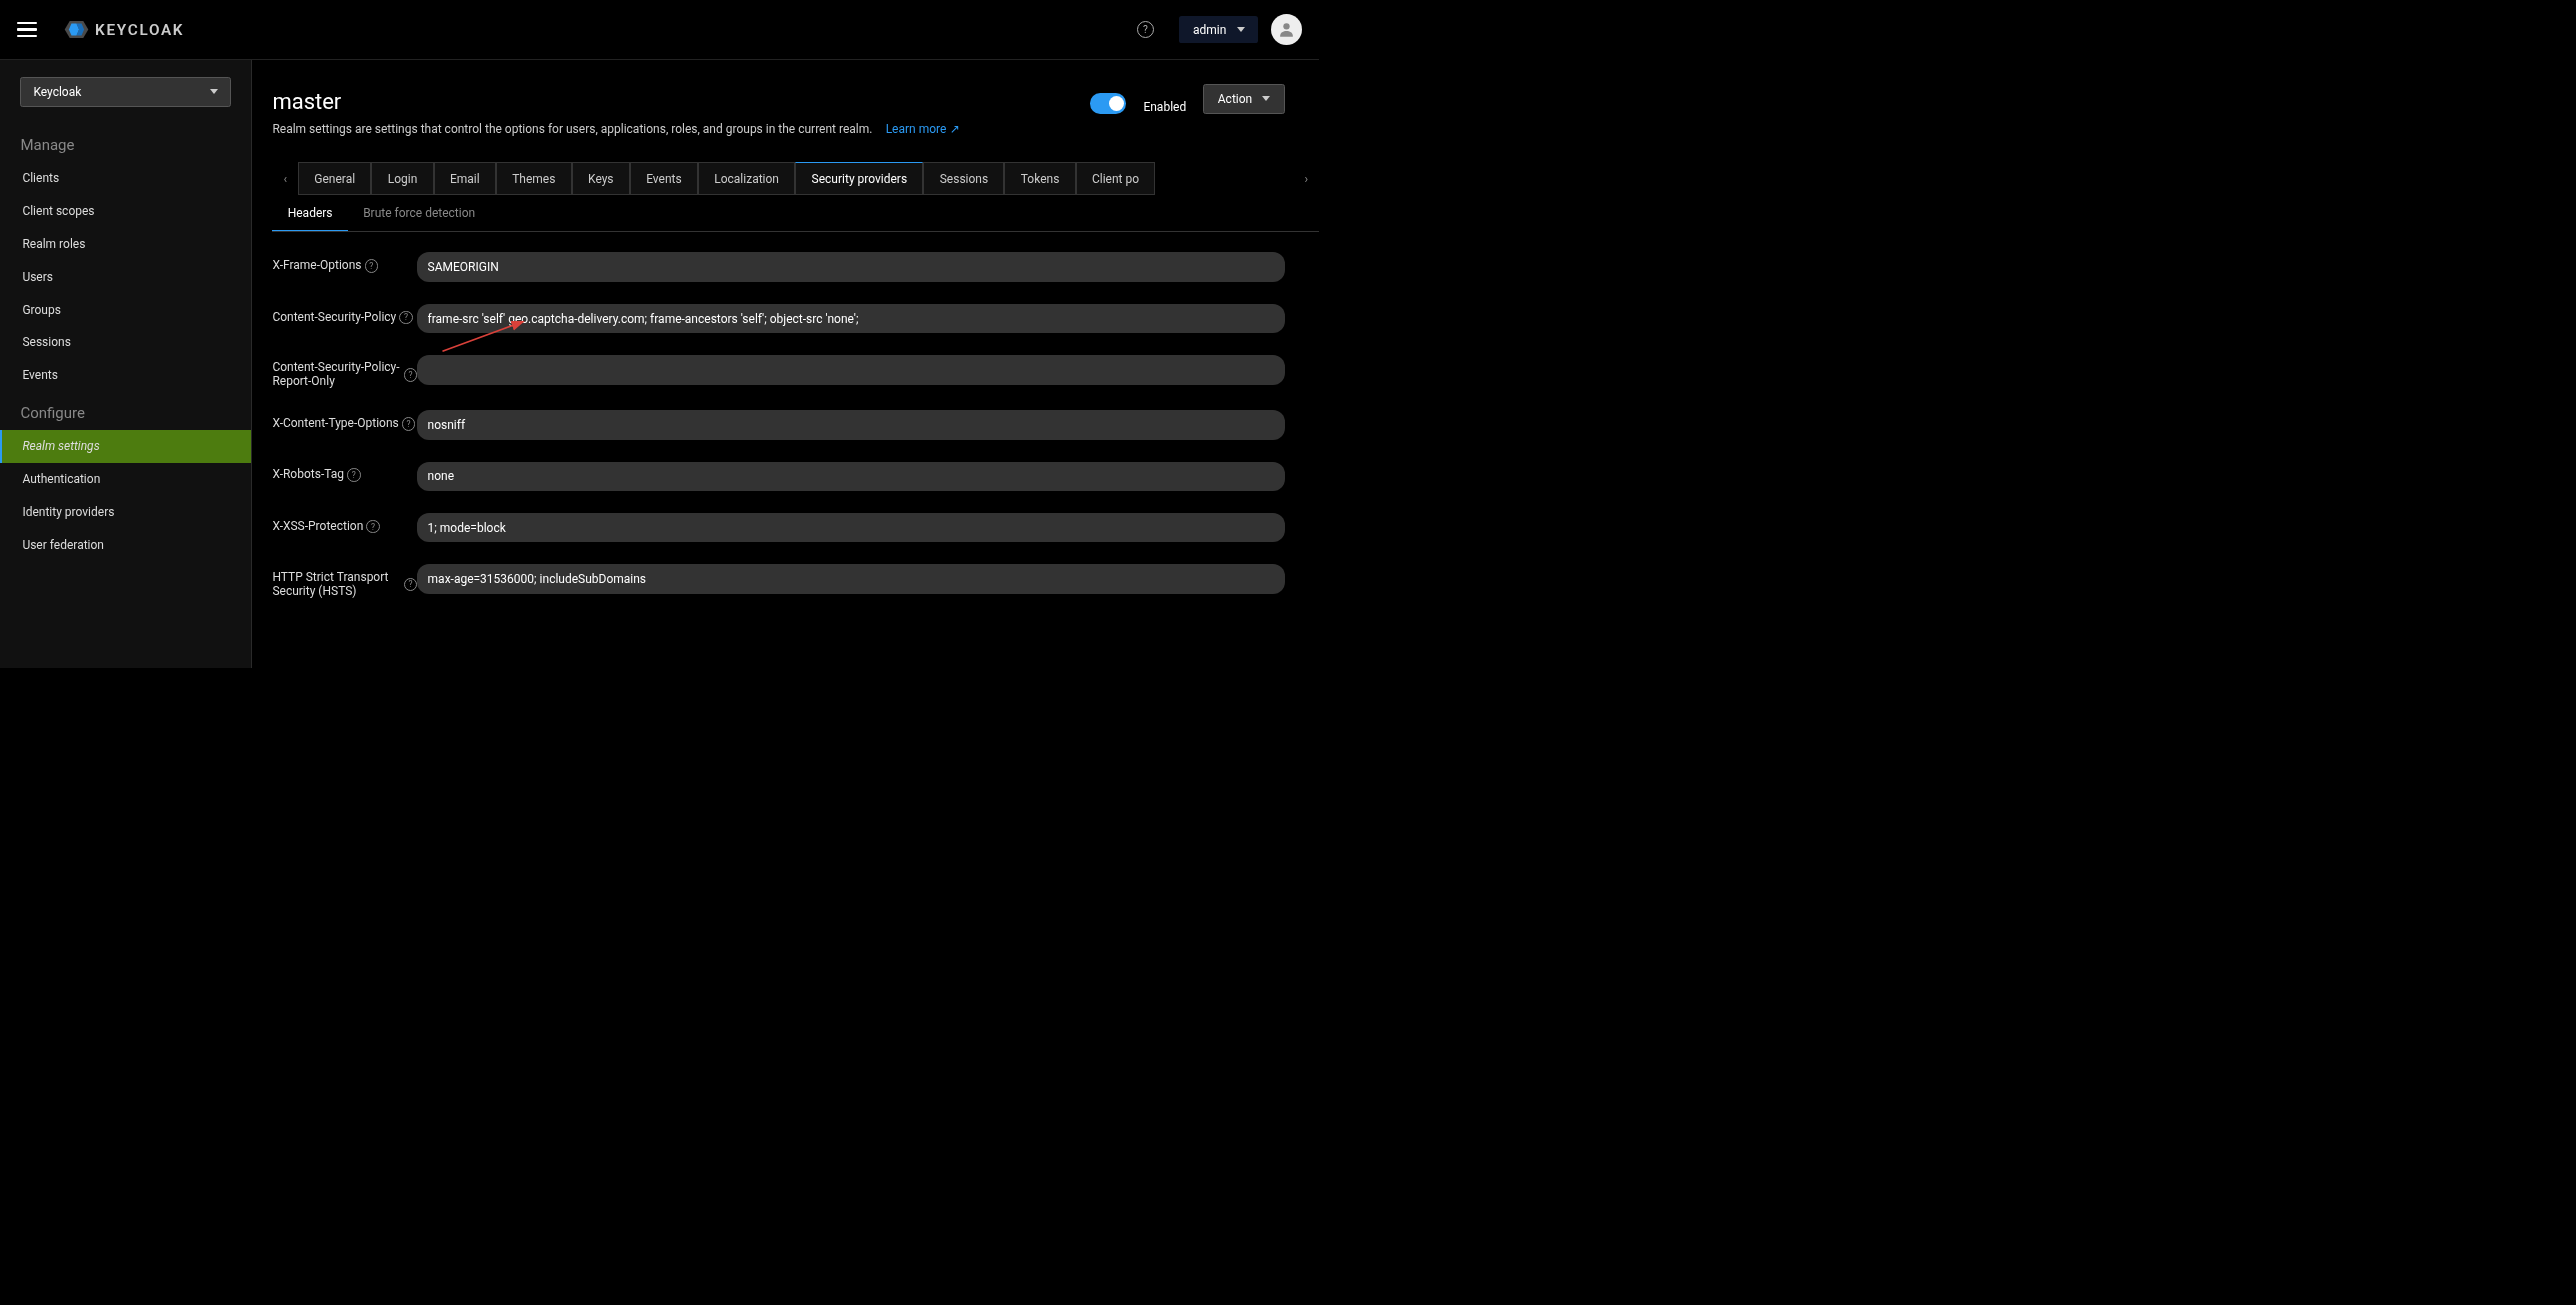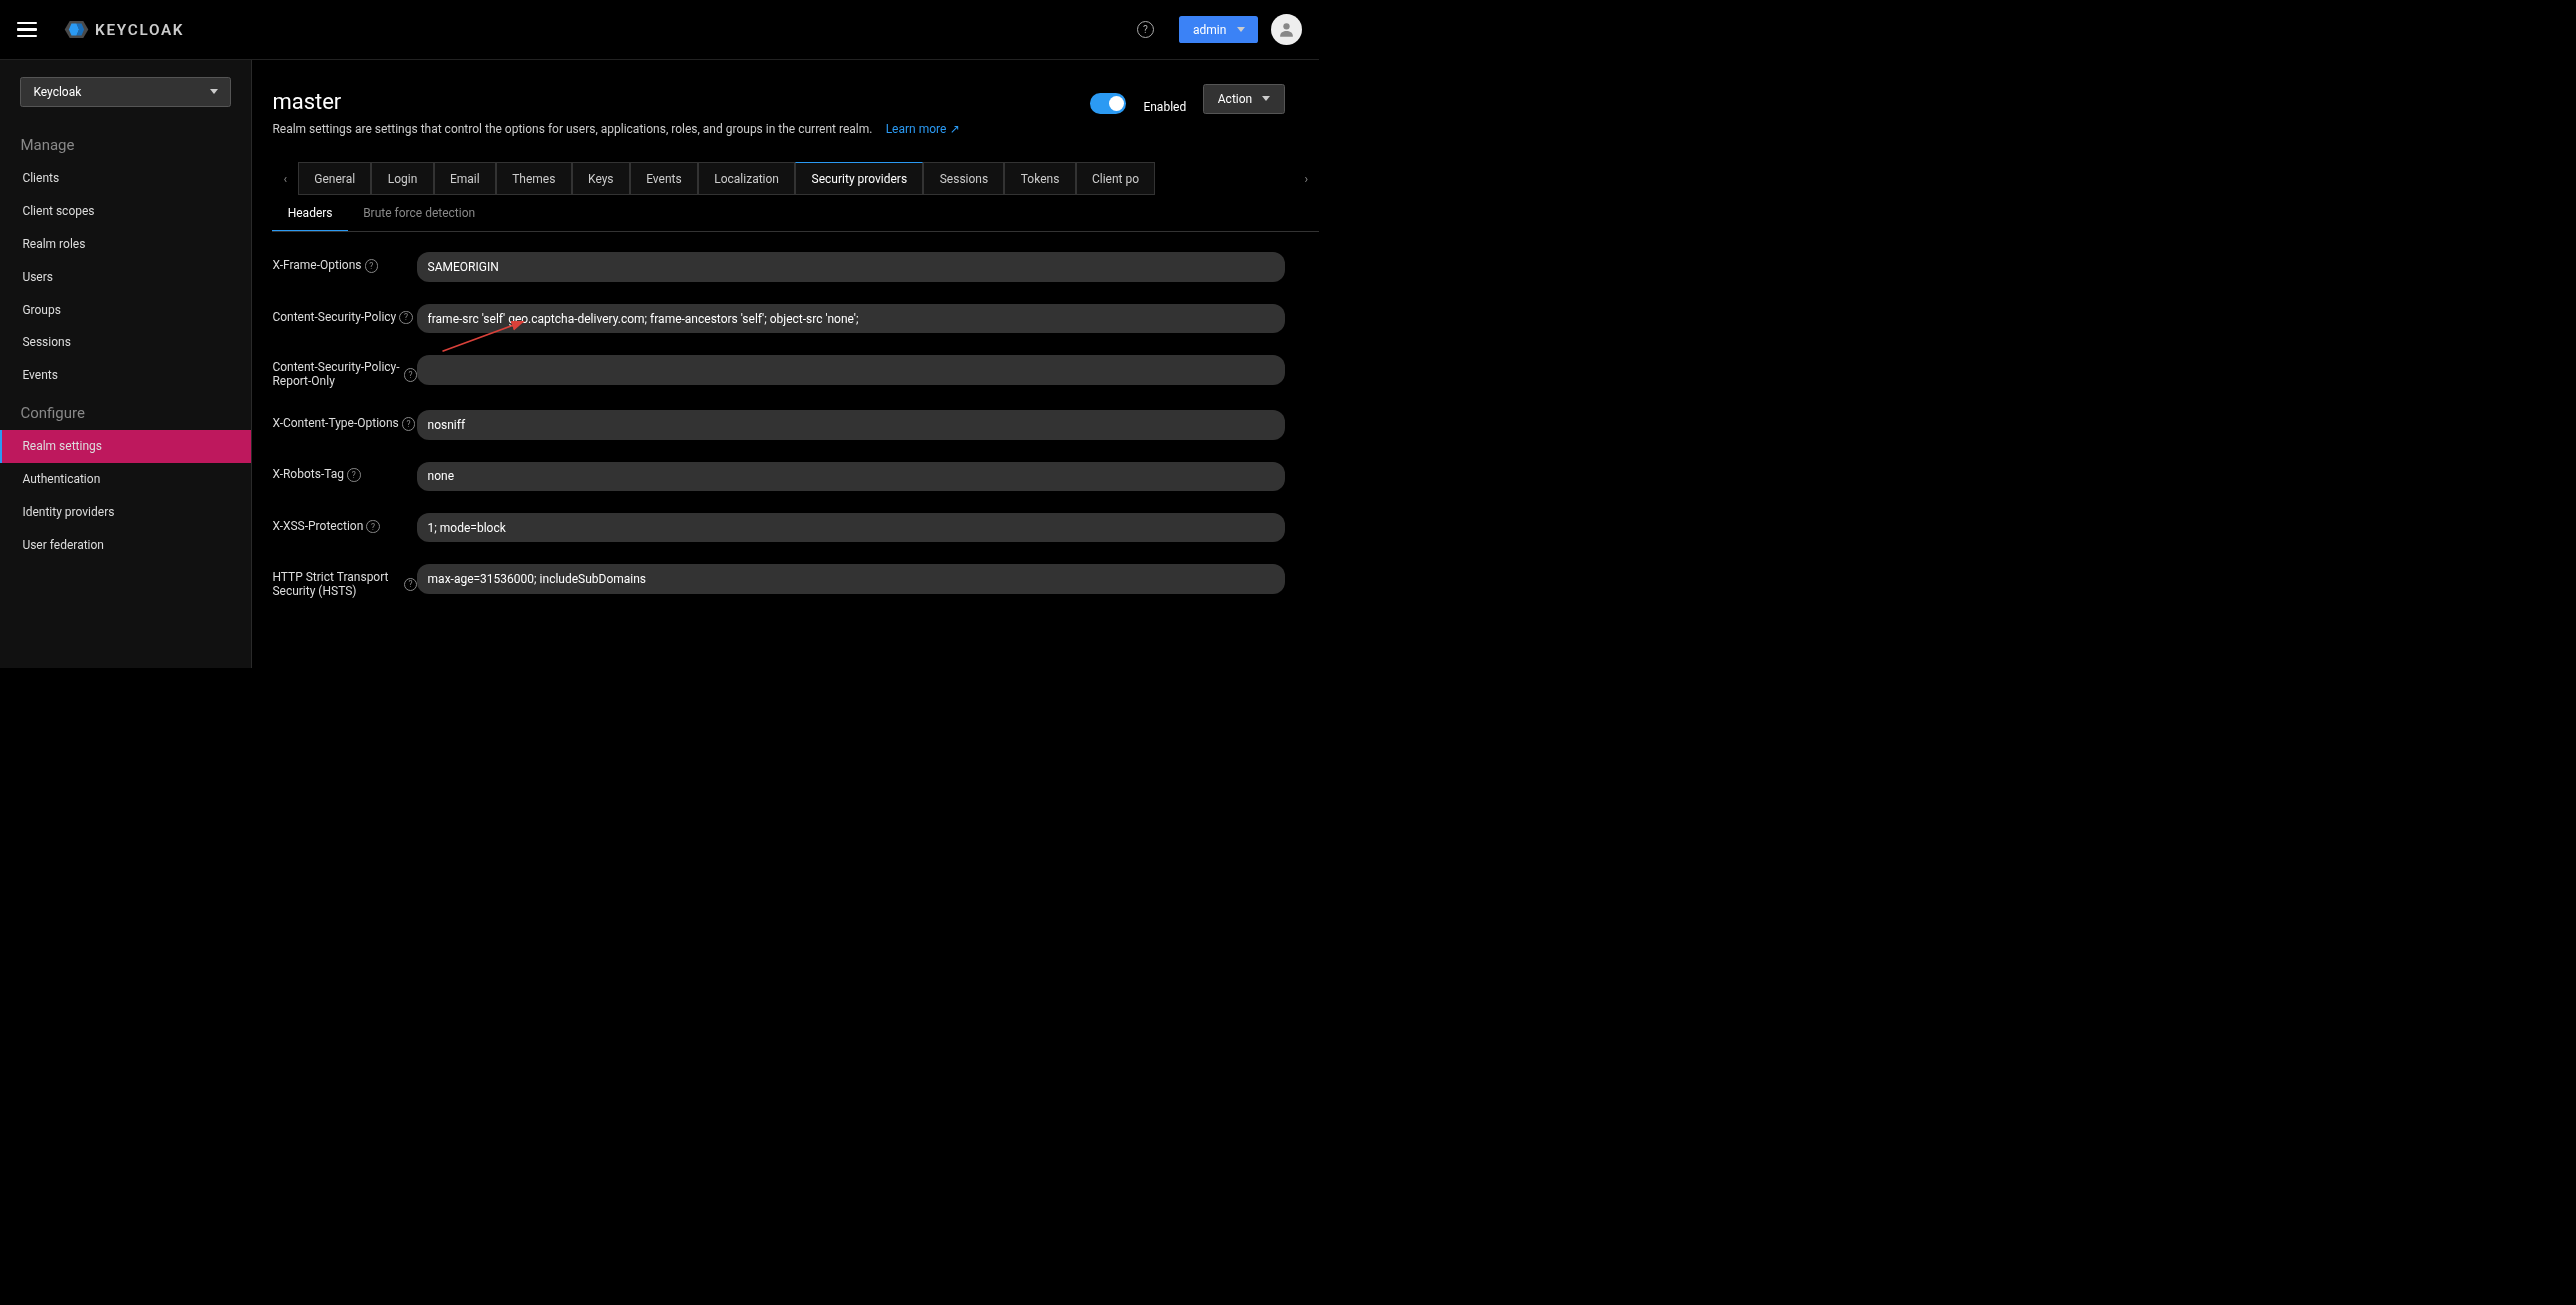--- a/index.html
+++ b/index.html
@@ -57,21 +57,21 @@
   border-radius: 50%;
   display: flex;
   align-items: center;
   justify-content: center;
   font-size: 10.2px;
   color: #aaa;
   margin-right: 25.6px;
   cursor: pointer;
 }
 .user-dropdown {
-  background: #3b82f6;
+  background: #0f172a;
   padding: 6.8px 13.6px;
   border-radius: 2.6px;
   display: flex;
   align-items: center;
   gap: 10.2px;
   cursor: pointer;
   margin-right: 12.8px;
 }
 .caret-down {
   width: 0;
@@ -113,22 +113,23 @@
   font-size: 15px;
   padding: 12px 20.4px 8.5px 20.4px;
 }
 .sidebar-item {
   padding: 9.4px 20.4px;
   color: #ddd;
   cursor: pointer;
   border-left: 2.6px solid transparent;
 }
 .sidebar-item.active {
-  background: #be185d;
+  background: #4d7c0f;
   border-left: 2.6px solid #2b9af3;
+  font-style: italic;
 }
 .main {
   flex: 1;
   padding: 24px 0 0 20.4px;
   overflow: hidden;
 }
 .page-header {
   display: flex;
   align-items: flex-end;
   gap: 17px;

